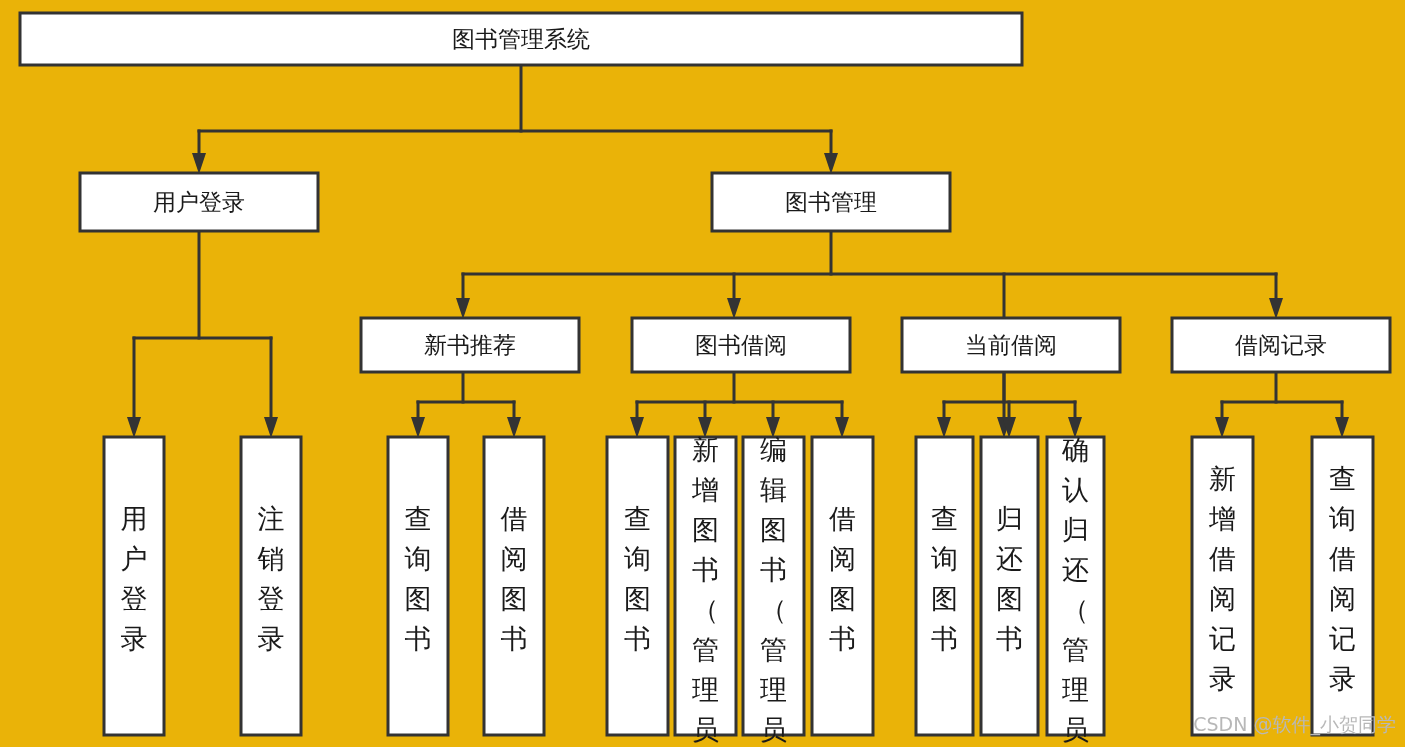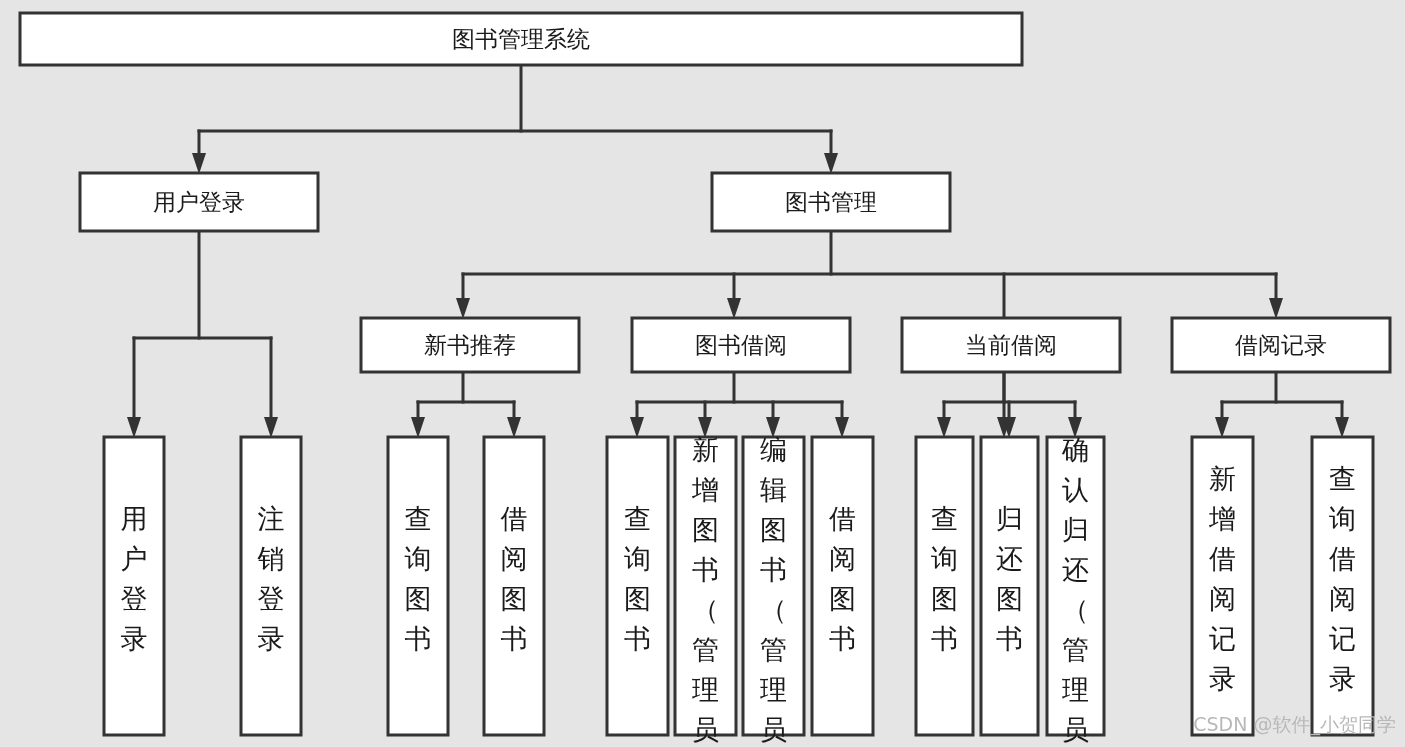--- a/index.html
+++ b/index.html
@@ -10,21 +10,21 @@
   body {
     width: 1405px;
     height: 747px;
     overflow: hidden;
     font-family: "DejaVu Sans", "Liberation Sans", sans-serif;
   }
   #diagram-root {
     position: relative;
     width: 1405px;
     height: 747px;
-    background: #e5e5e5;
+    background: #eab308;
   }
   svg.flow {
     display: block;
     width: 1405px;
     height: 747px;
   }
   .node-box {
     fill: #ffffff;
     stroke: #333333;
     stroke-width: 3;

